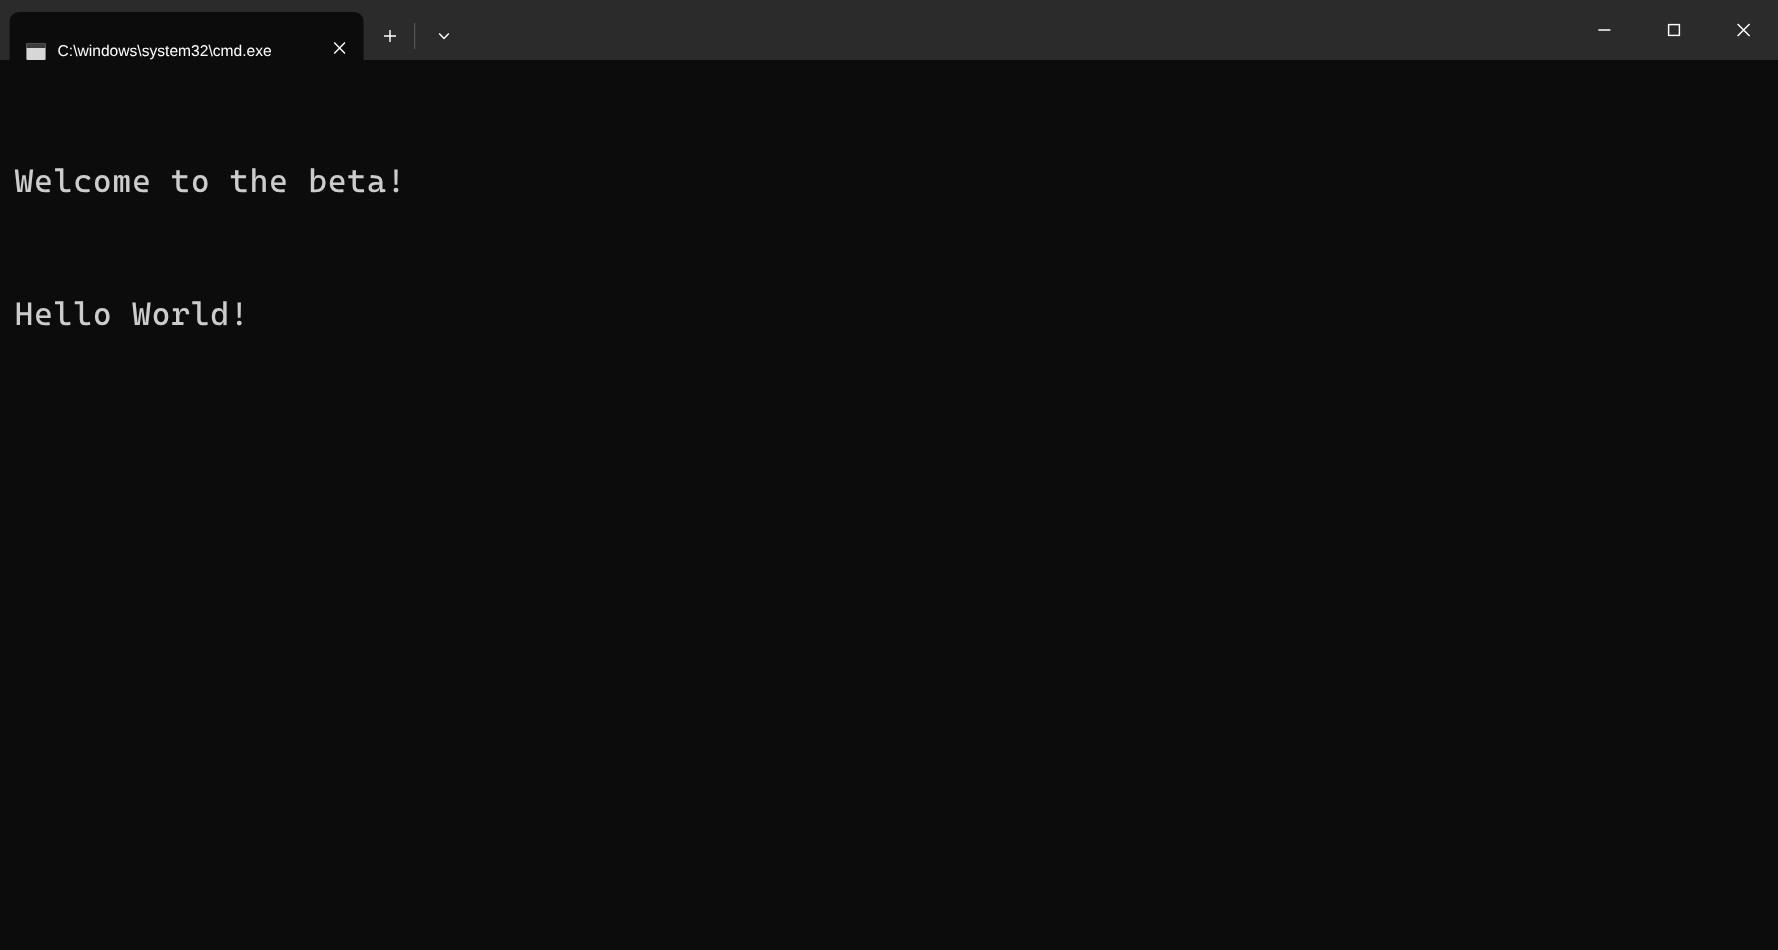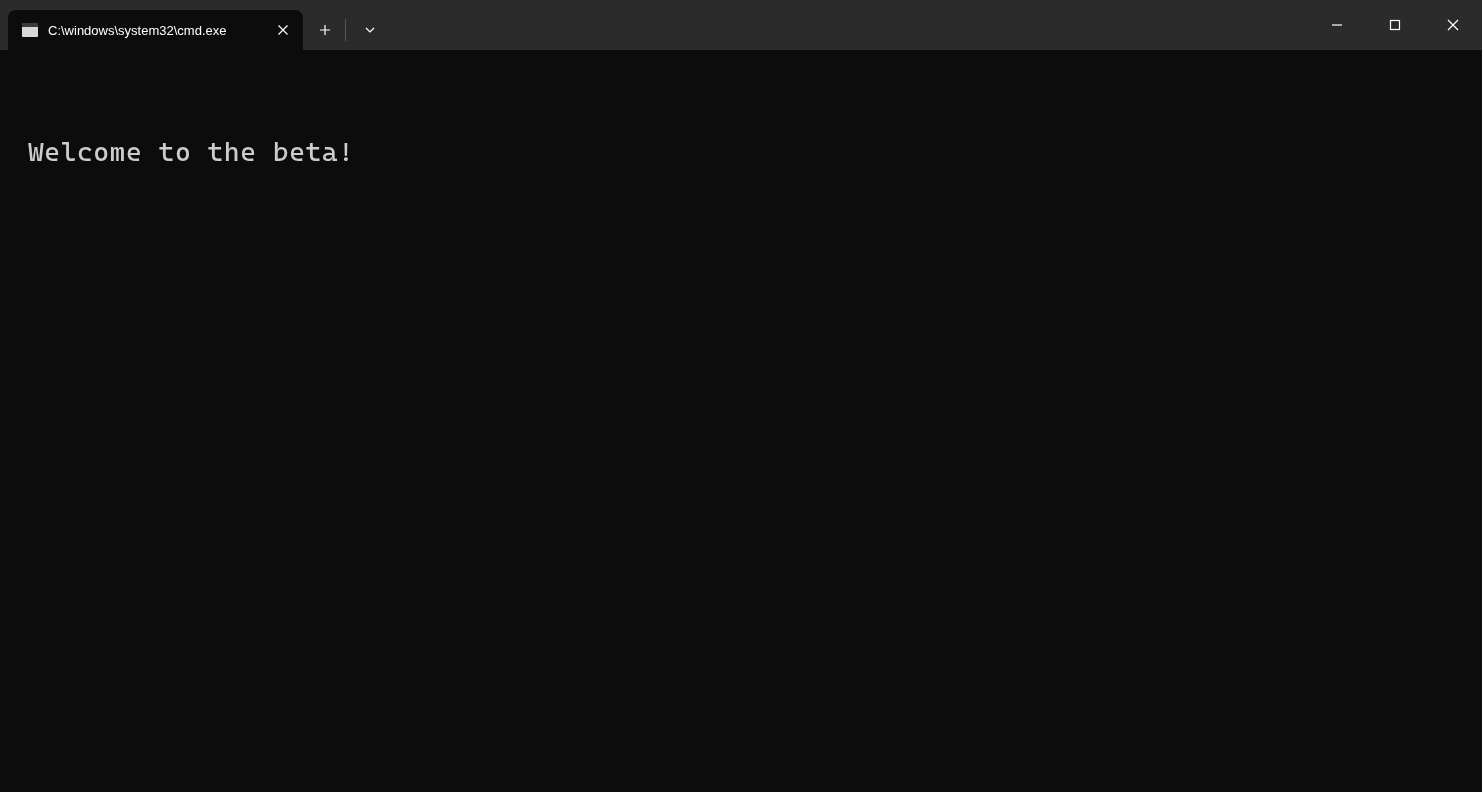--- a/index.html
+++ b/index.html
@@ -16,21 +16,21 @@
     }
     .titlebar {
       height: 50px;
       background: #2b2b2b;
       display: flex;
       align-items: stretch;
       user-select: none;
     }
     .tab {
       display: flex;
-      align-items: center;
+      align-items: flex-end;
       background: #0c0c0c;
       border-top-left-radius: 8px;
       border-top-right-radius: 8px;
       padding: 0 10px 0 14px;
       margin-top: 10px;
       margin-left: 8px;
       width: 295px;
       gap: 10px;
       color: #ffffff;
       font-size: 13px;
@@ -104,21 +104,21 @@
     }
     .win-btn {
       width: 58px;
       display: flex;
       align-items: center;
       justify-content: center;
       color: #ffffff;
       cursor: pointer;
     }
     .terminal-body {
-      padding: 8px 28px;
+      padding: 8px 12px;
       font-family: 'Cascadia Mono', 'Consolas', monospace;
       font-size: 27px;
       line-height: 1.38;
       color: #cccccc;
       white-space: pre;
       background: #0c0c0c;
       height: calc(100% - 50px);
       letter-spacing: 0.5px;
     }
     .terminal-line {
@@ -171,13 +171,14 @@
     <div class="win-btn close">
       <svg width="12" height="12" viewBox="0 0 12 12">
           <path d="M1 1 L11 11 M11 1 L1 11" stroke="#ffffff" stroke-width="1.2" fill="none"></path>
         </svg>
     </div>
   </div>
 </div>
 
 <div class="terminal-body">
   <span class="terminal-line">Welcome to the beta!</span>
+  <span class="terminal-line">Hello World!</span>
 </div>
 
 </body></html>

